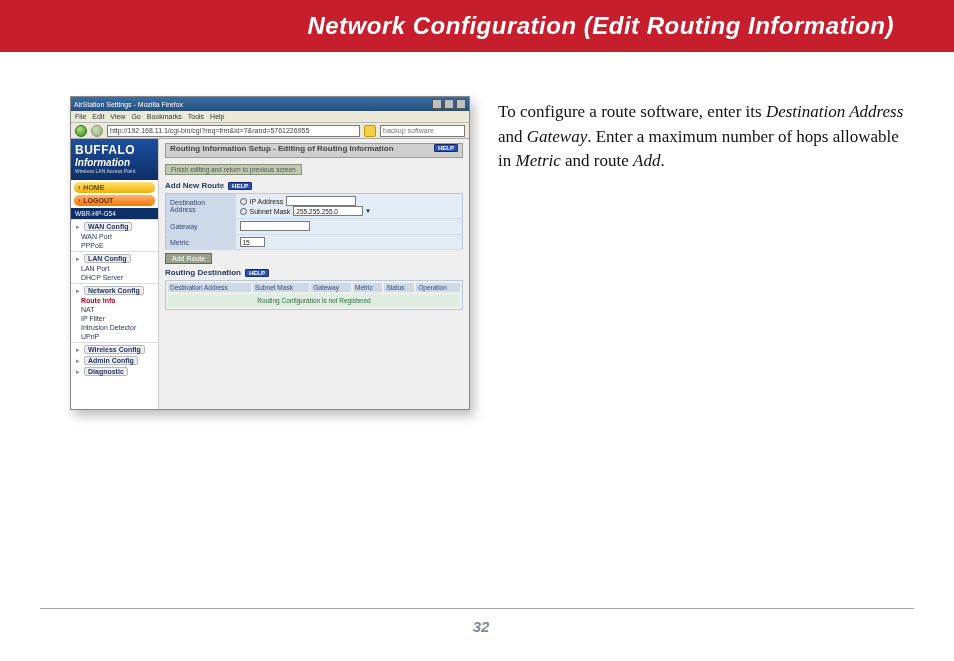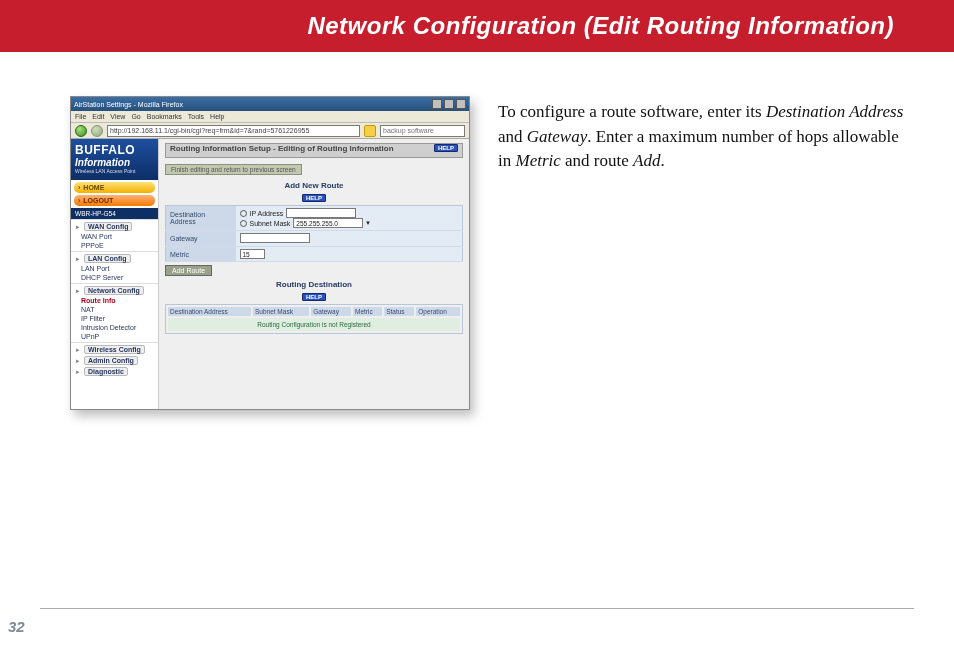--- a/index.html
+++ b/index.html
@@ -121,21 +121,21 @@
   }
   .help-badge{
     background:#2a52be;color:#fff;border:1px solid #152a66;
     font-size:6px;padding:0 3px;border-radius:1px;font-weight:bold;
   }
   .grey-btn{
     background:#c0c8b0;border:1px solid #8a927a;color:#555;
     font-size:6.5px;padding:1px 5px;margin:2px 6px;display:inline-block;
   }
   .section{margin:4px 6px;}
-  .sect-title{font-size:8px;font-weight:bold;color:#273a66;display:flex;align-items:center;gap:4px;flex-direction:column;}
+  .sect-title{font-size:8px;font-weight:bold;color:#273a66;display:flex;align-items:flex-end;gap:4px;}
   .form-grid{
     margin-top:3px;font-size:7px;border:1px solid #b8c6d8;width:100%;
     border-collapse:collapse;
   }
   .form-grid td{border-bottom:1px solid #cfdbe8;}
   .label-cell{background:#cdd9e9;color:#344a70;padding:2px 4px;width:70px;}
   .val-cell{background:#e3ebf4;padding:2px 4px;}
   .ip-row{display:flex;align-items:center;gap:3px;}
   .radio{width:7px;height:7px;border:1px solid #555;border-radius:50%;display:inline-block;}
   .txt-in{background:#fff;border:1px solid #7a7a7a;height:10px;display:inline-block;}
@@ -152,21 +152,21 @@
     line-height: 1.45;
     color:#111;
     padding-top:4px;
   }
   .instructions .it{font-style:italic;}
   .page-rule{
     position:absolute;left:40px;right:40px;bottom:52px;
     border-top:1px solid #aaa;height:0;
   }
   .page-num{
-    position:absolute;bottom:26px;left:8px;right:0;text-align:left;
+    position:absolute;bottom:26px;left:8px;right:0;text-align:center;
     color:#7f8a94;font-style:italic;font-weight:bold;font-family:"Trebuchet MS",sans-serif;
     font-size:15px;
   }
 </style>
 </head>
 <body>
 
 <div class="header-band">
   <div class="header-title">Network Configuration (Edit Routing Information)</div>
 </div>

